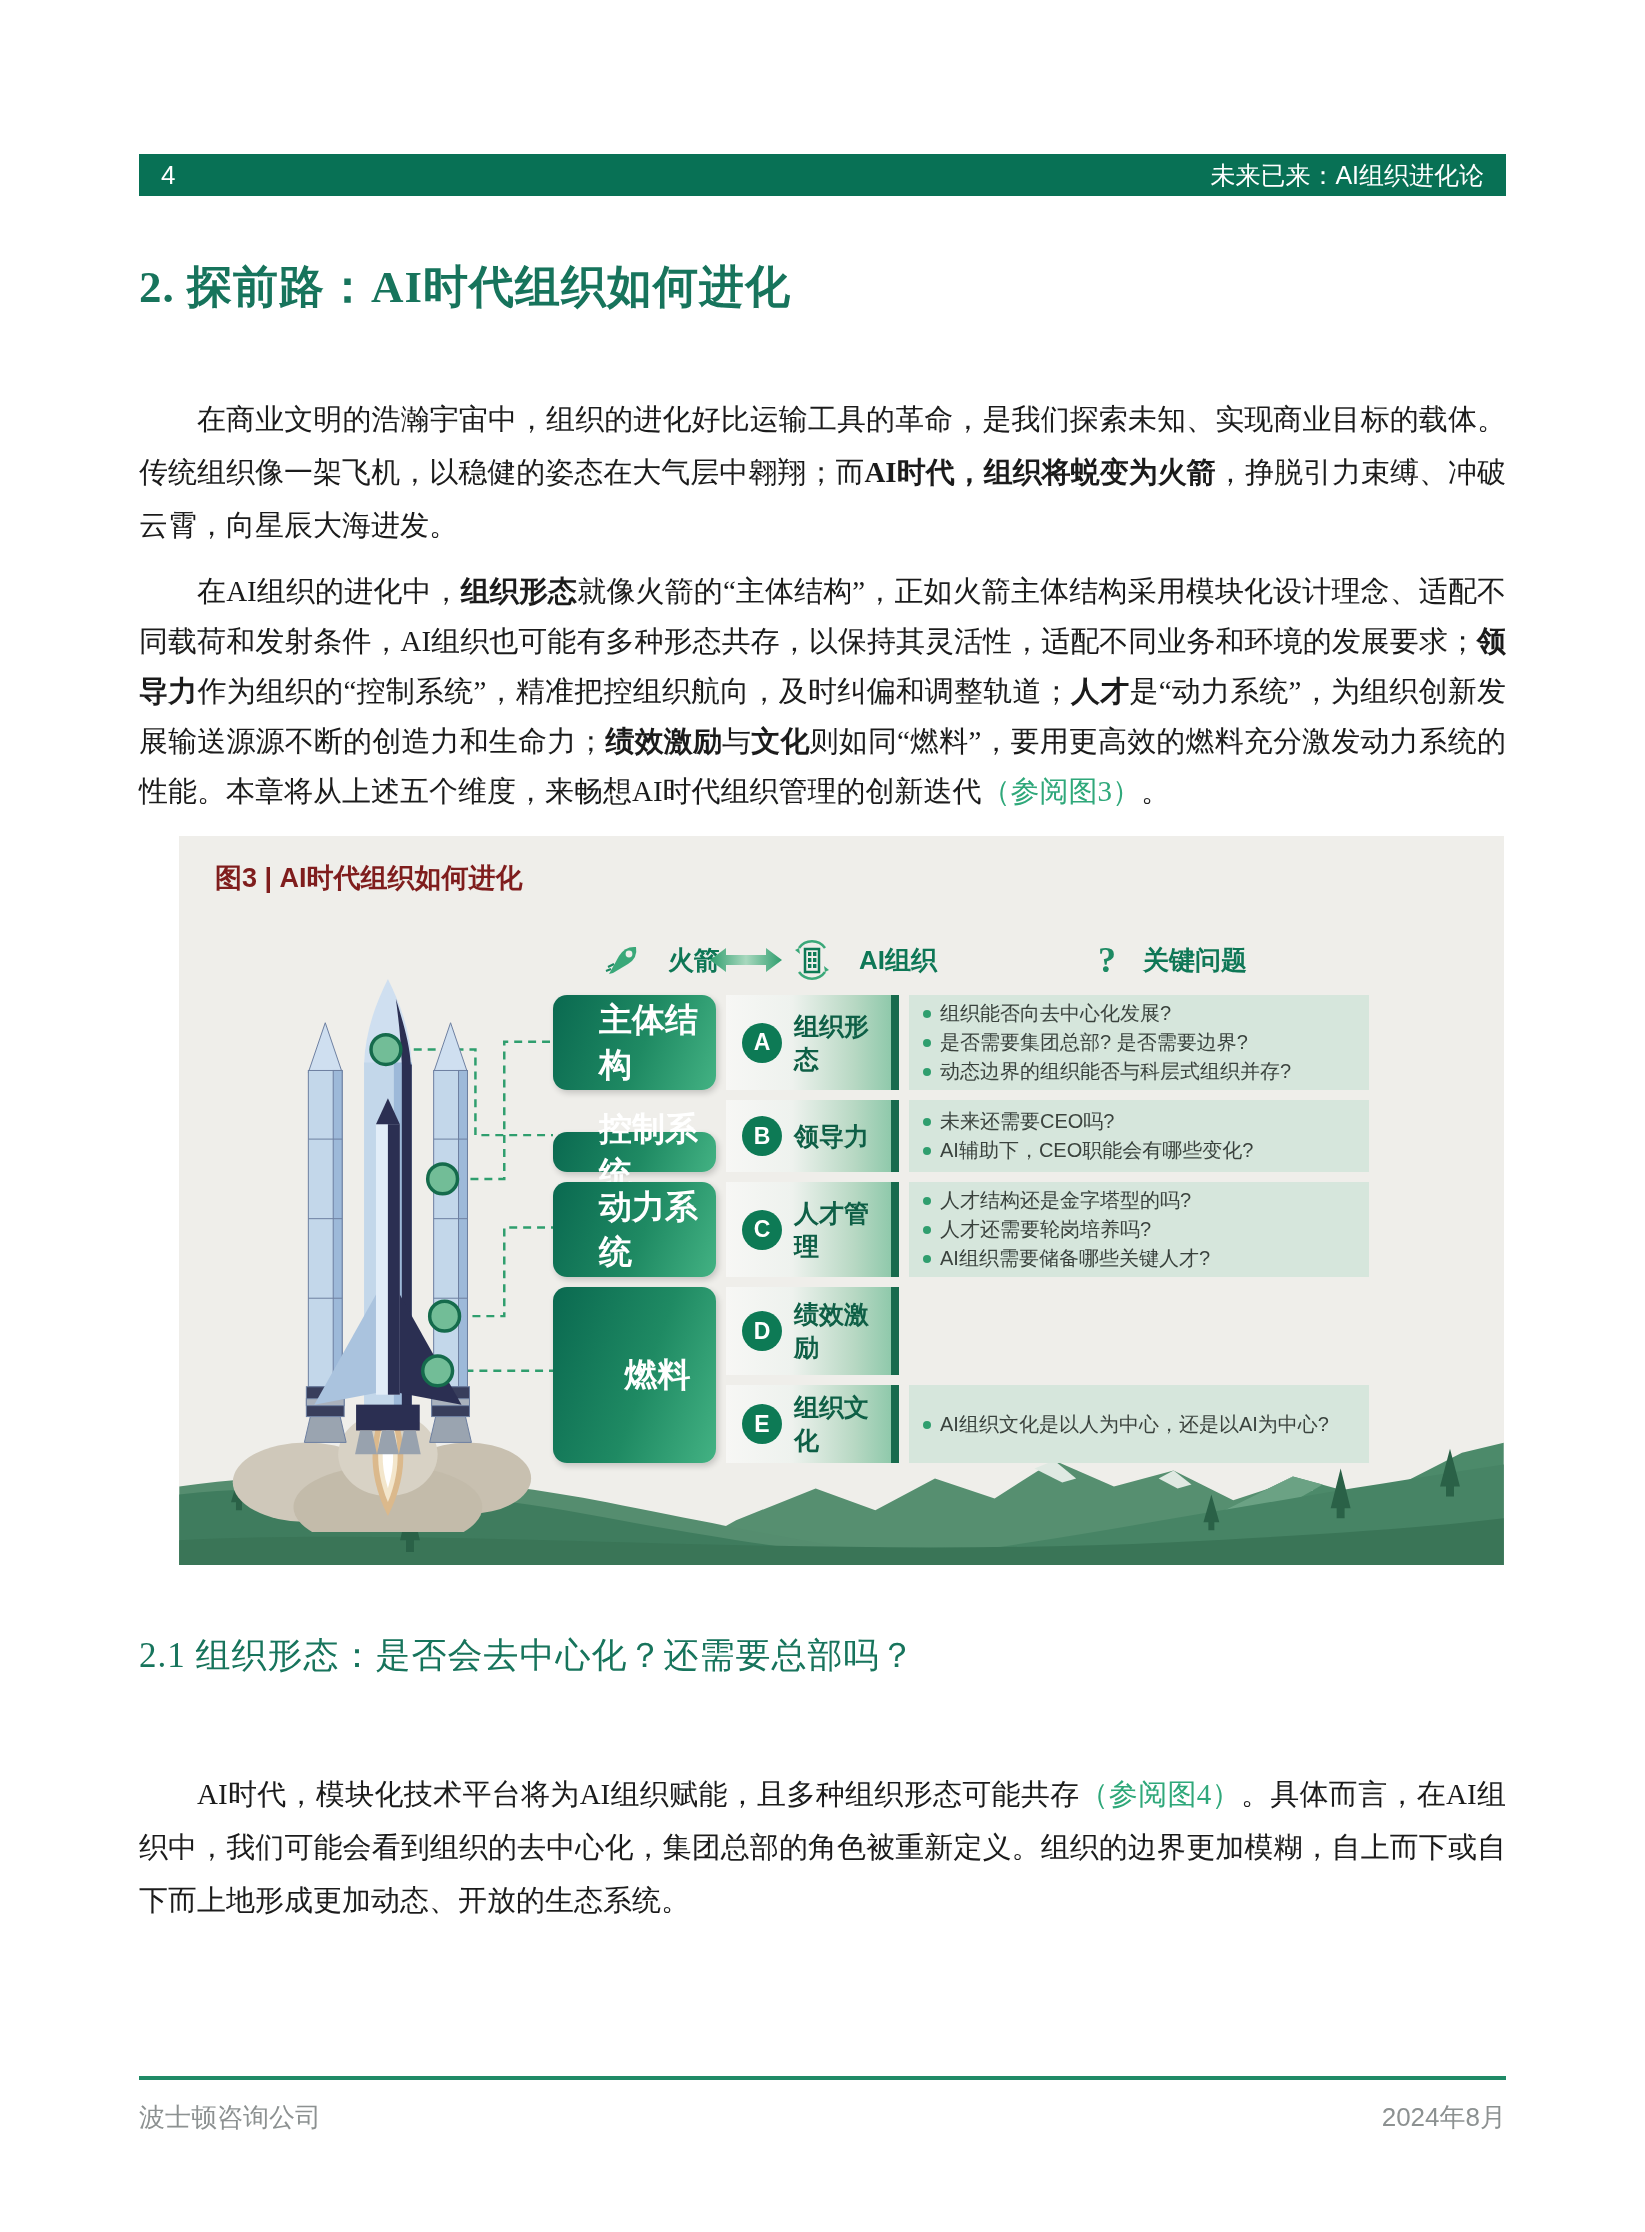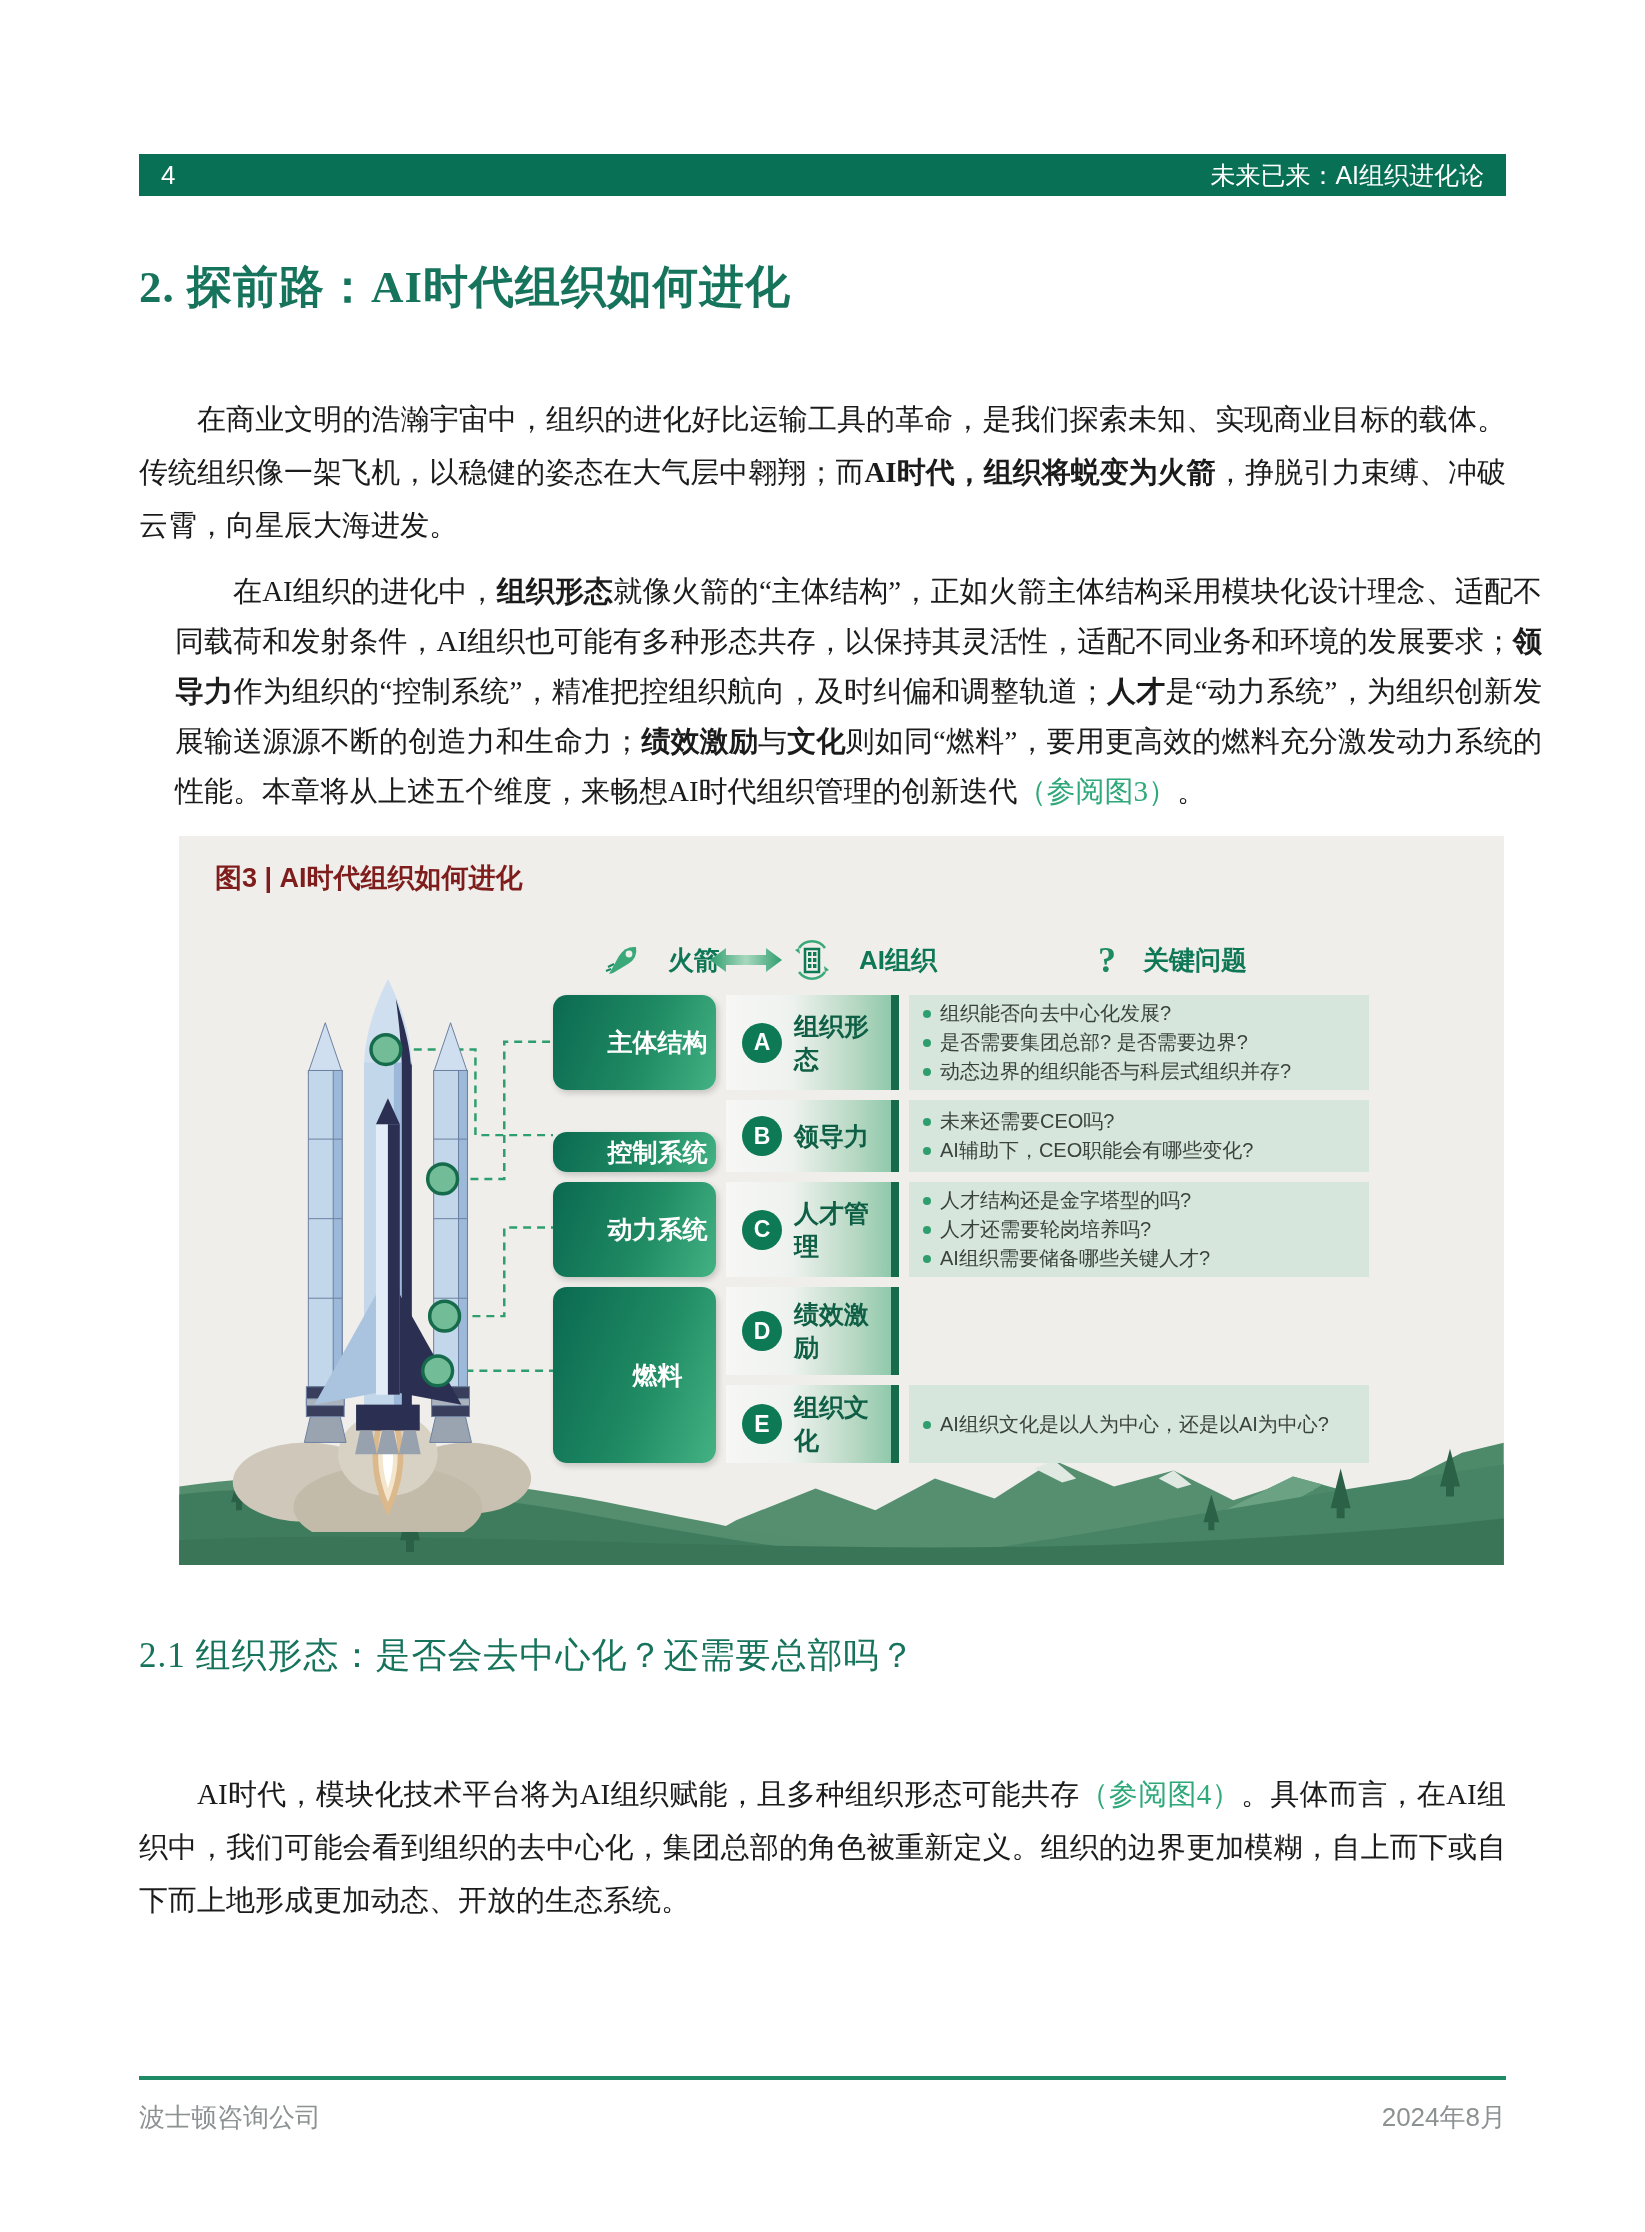--- a/index.html
+++ b/index.html
@@ -17,40 +17,40 @@
   .h1{position:absolute;left:139px;top:257px;color:#17745c;
       font-family:"Liberation Serif", serif;font-weight:bold;font-size:45px;letter-spacing:1px;}
   .h2{position:absolute;left:139px;top:1632px;color:#17745c;
       font-family:"Liberation Serif", serif;font-weight:normal;font-size:35px;letter-spacing:1px;}
 
   
   .para{position:absolute;left:139px;width:1367px;color:#1b1b1b;
         font-family:"Liberation Serif", serif;font-size:29px;line-height:53px;
         text-align:justify;text-indent:2em;}
   .p1{top:364px;}
-  .p2{top:537px;line-height:50px;margin-left:36px;}
+  .p2{top:537px;line-height:50px;}
   .p3{top:1739px;}
   .b{font-weight:bold;}
   .green{color:#2fa87a;}
 
   
   .figure{position:absolute;left:179px;top:836px;width:1325px;height:729px;background:#efeeea;}
   .fig-title{position:absolute;left:36px;top:24px;font-size:27px;font-weight:bold;color:#7f1d1d;}
 
   .legend{position:absolute;left:374px;top:98px;width:816px;height:52px;color:#0e7756;
           font-weight:bold;font-size:26px;}
   .legend .grp{position:absolute;display:flex;align-items:center;gap:27px;height:52px;}
   .lg1{left:52px;} .lgarrow{left:157px;} .lg2{left:239px;} .lg3{left:545px;}
   .qmark{font-size:36px;color:#1d8a63;font-family:"Liberation Serif", serif;font-weight:bold;}
 
   .grid{position:absolute;left:374px;top:159px;width:816px;display:grid;
         grid-template-columns:163px 173px 1fr;
         grid-template-rows:95px 72px 95px 88px 78px;gap:10px;}
   .cat{background:linear-gradient(110deg,#0a6950 0%,#1f8a63 55%,#43b283 100%);
-       border-radius:14px;color:#ffffff;font-weight:bold;font-size:25px;
+       border-radius:14px;color:#ffffff;font-weight:bold;font-size:33px;
        display:flex;align-items:center;justify-content:center;
        box-shadow:2px 3px 6px rgba(0,0,0,0.18);padding-left:46px;}
   .cat0{grid-area:1/1;} .cat1{grid-area:2/1;margin-top:32px;} .cat2{grid-area:3/1;} .catFuel{grid-row:4/6;grid-column:1;}
   .dim{background:linear-gradient(90deg,#f7f7f5 0%,#eef2ee 40%,#b7d8c3 78%,#8fc9ab 100%);
        border-right:8px solid #176b4d;display:flex;align-items:center;gap:12px;
        padding-left:16px;box-sizing:border-box;}
   .dim .letter{width:40px;height:40px;border-radius:50%;background:#0d7a55;color:#ffffff;
        display:flex;align-items:center;justify-content:center;font-weight:bold;font-size:23px;flex:0 0 40px;}
   .dim .dimlabel{color:#0e5f46;font-weight:bold;font-size:25px;}
   .qs{background:#d6e6dc;display:flex;flex-direction:column;justify-content:center;

